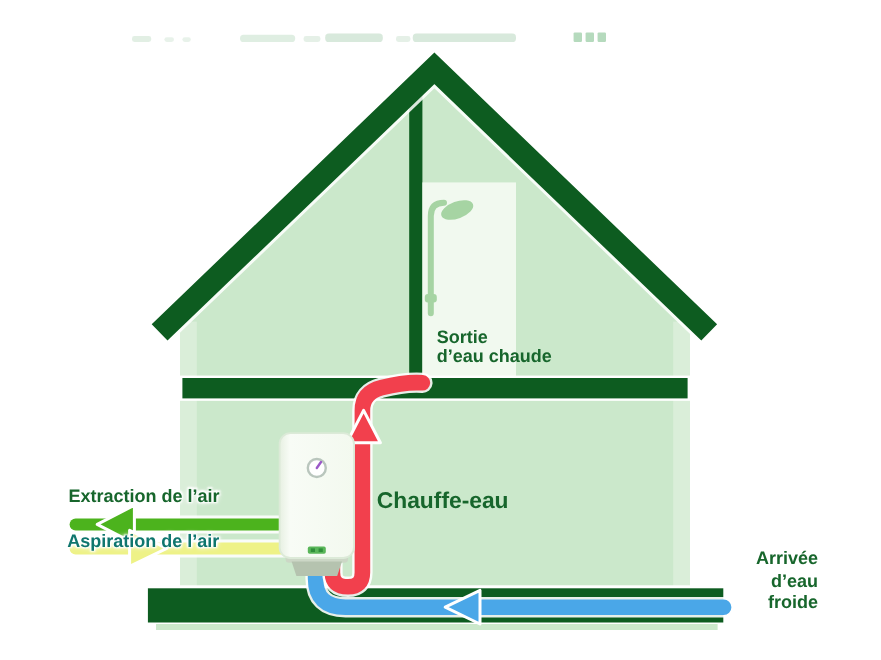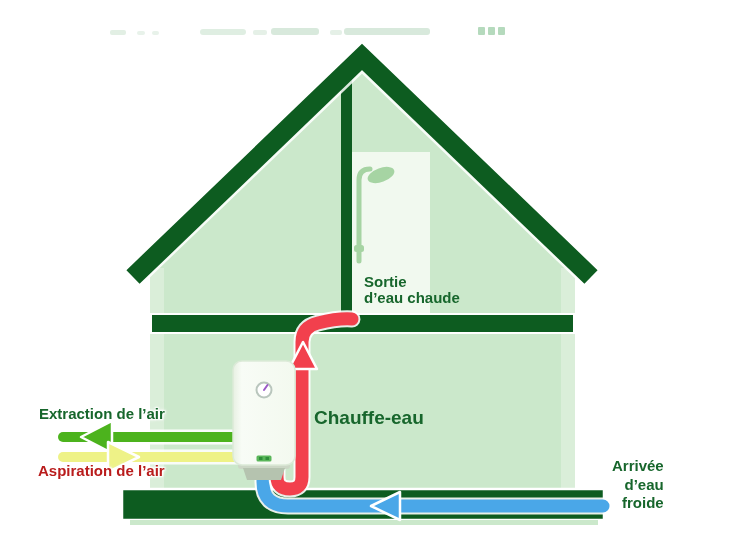--- a/index.html
+++ b/index.html
@@ -18,25 +18,26 @@
     font-size:15px;
     color:#17662c;
     letter-spacing:0;
     white-space:nowrap;
   }
   .halo{
     text-shadow:
       -1px -1px 1.5px #fff, 1px -1px 1.5px #fff,
       -1px 1px 1.5px #fff, 1px 1px 1.5px #fff,
       0 0 4px #fff, 0 0 5px #fff;
+    margin-left: 18px;
   }
   .lbl-sortie{left:364px;top:274px;}
   .lbl-chauffe{left:314px;top:407px;font-size:19px;line-height:22px;}
   .lbl-extraction{left:39px;top:406px;}
-  .lbl-aspiration{left:38px;top:463px;color:#b91c1c;}
+  .lbl-aspiration{left:38px;top:444px;color:#0f766e;}
   .lbl-arrivee{left:612px;top:457px;line-height:18.5px;text-align:right;}
 </style>
 </head>
 <body>
 
 <div class="stage">
 
   <svg width="734" height="550" viewBox="0 0 734 550">
 
     <defs>

